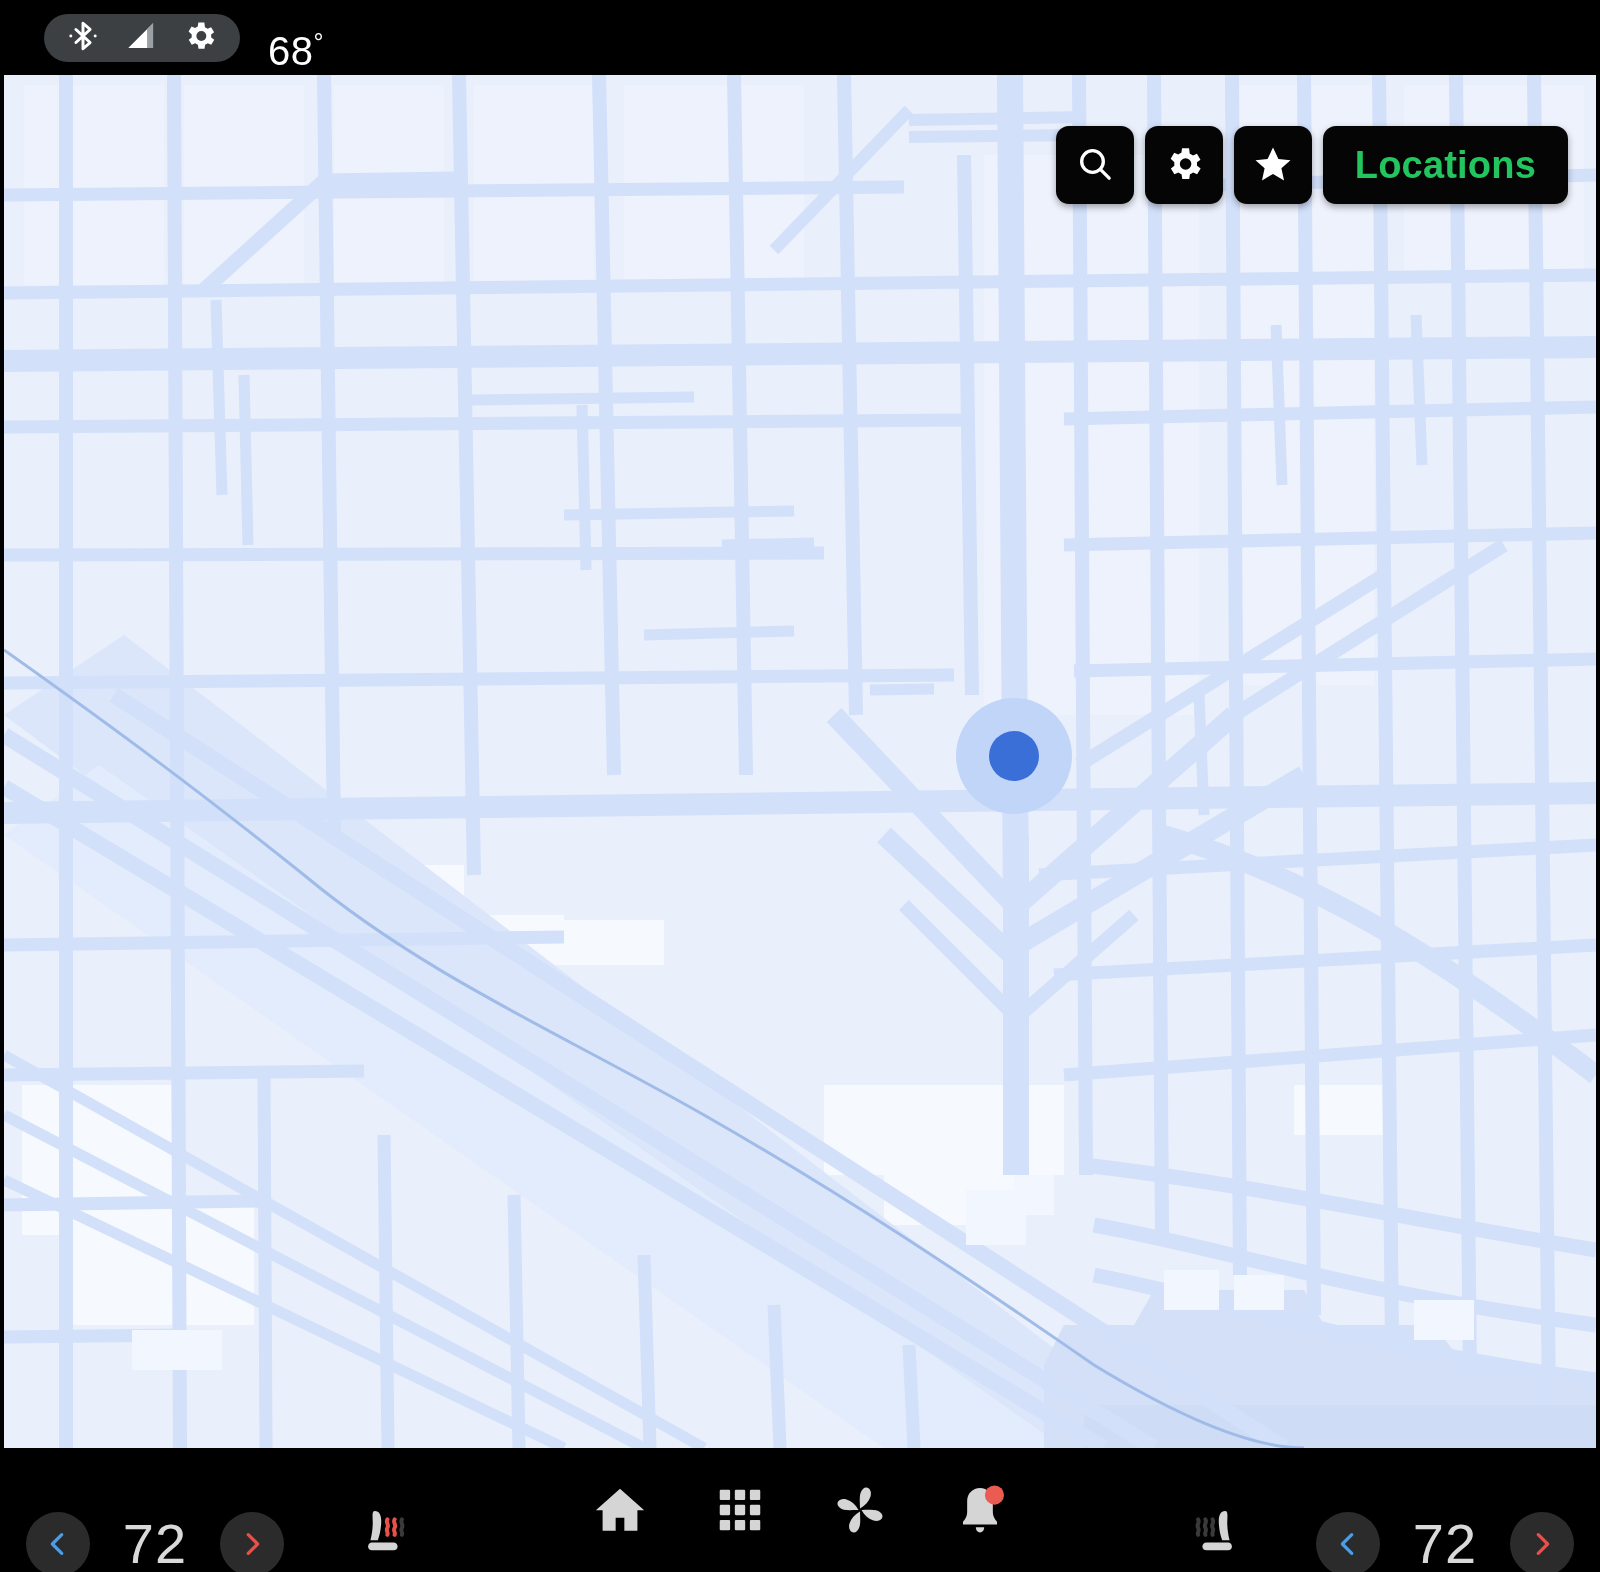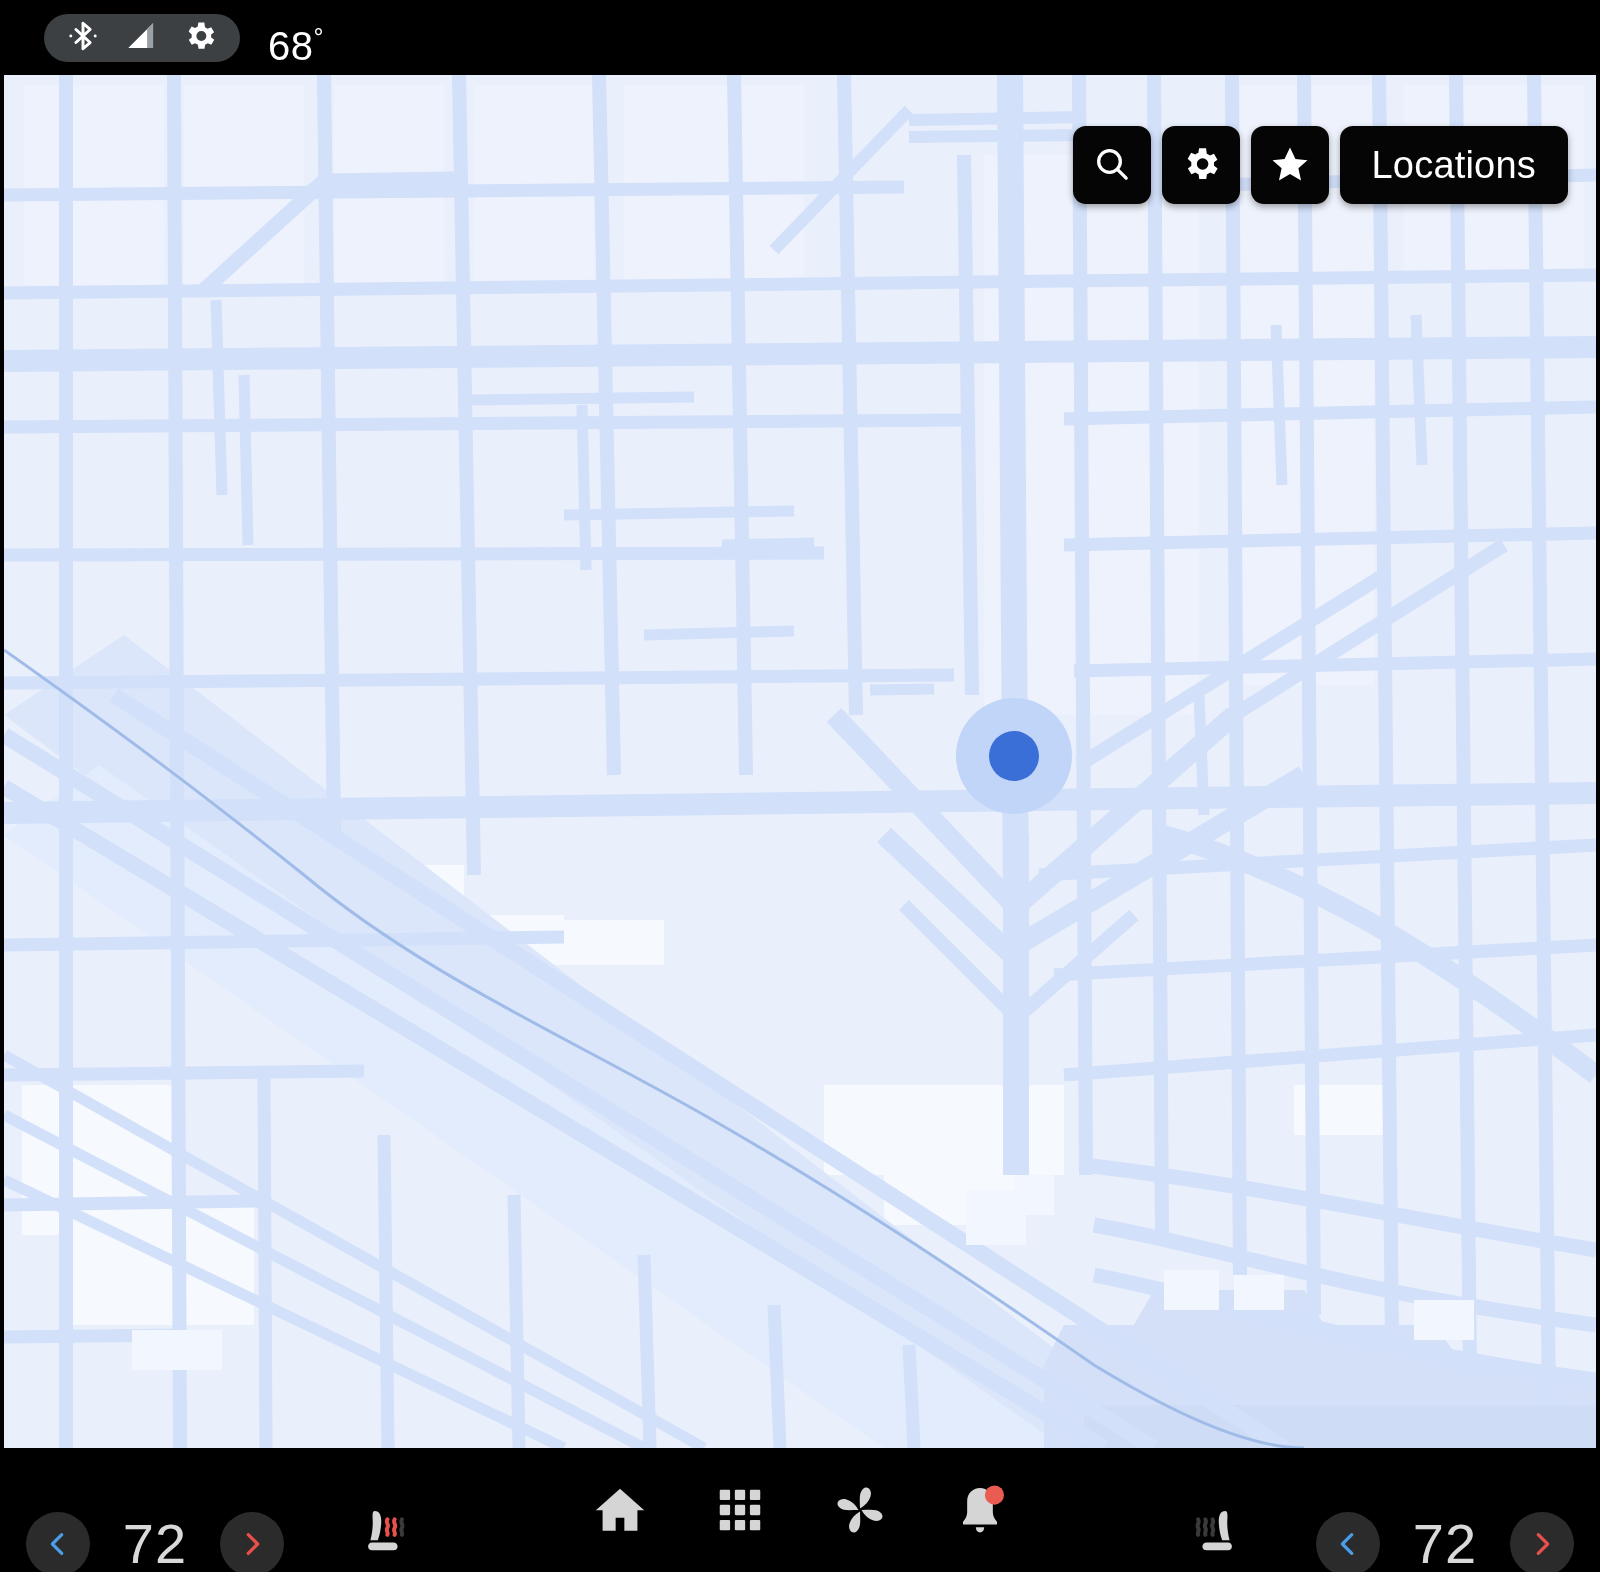--- a/index.html
+++ b/index.html
@@ -45,21 +45,21 @@
   }
   .status-icon { display: block; }
   #status-temp {
     position: absolute;
     left: 268px;
     top: 13px;
     color: #ffffff;
     font-size: 40px;
     font-weight: 400;
     letter-spacing: 0.5px;
-    line-height: 49px;
+    line-height: 58px;
   }
   #status-temp .deg { font-size: 25px; vertical-align: super; }
   #status-clock {
     position: absolute;
     left: 0; right: 0;
     top: 12px;
     text-align: center;
     color: #ffffff;
     font-size: 40px;
     font-weight: 700;
@@ -123,23 +123,23 @@
     display: flex;
     align-items: center;
     justify-content: center;
     padding: 0;
     cursor: pointer;
   }
   .map-btn.icon-btn { width: 78px; height: 78px; }
   .map-btn.text-btn {
     height: 78px;
     padding: 0 32px;
-    color: #ffffff;
+    color: #22c55e;
     font-size: 38px;
-    font-weight: 400;
+    font-weight: 700;
     letter-spacing: 0.2px;
     font-family: "Liberation Sans", sans-serif;
   }
 
   
   #bottom-bar {
     position: absolute;
     left: 0;
     bottom: 0;
     width: 1600px;

